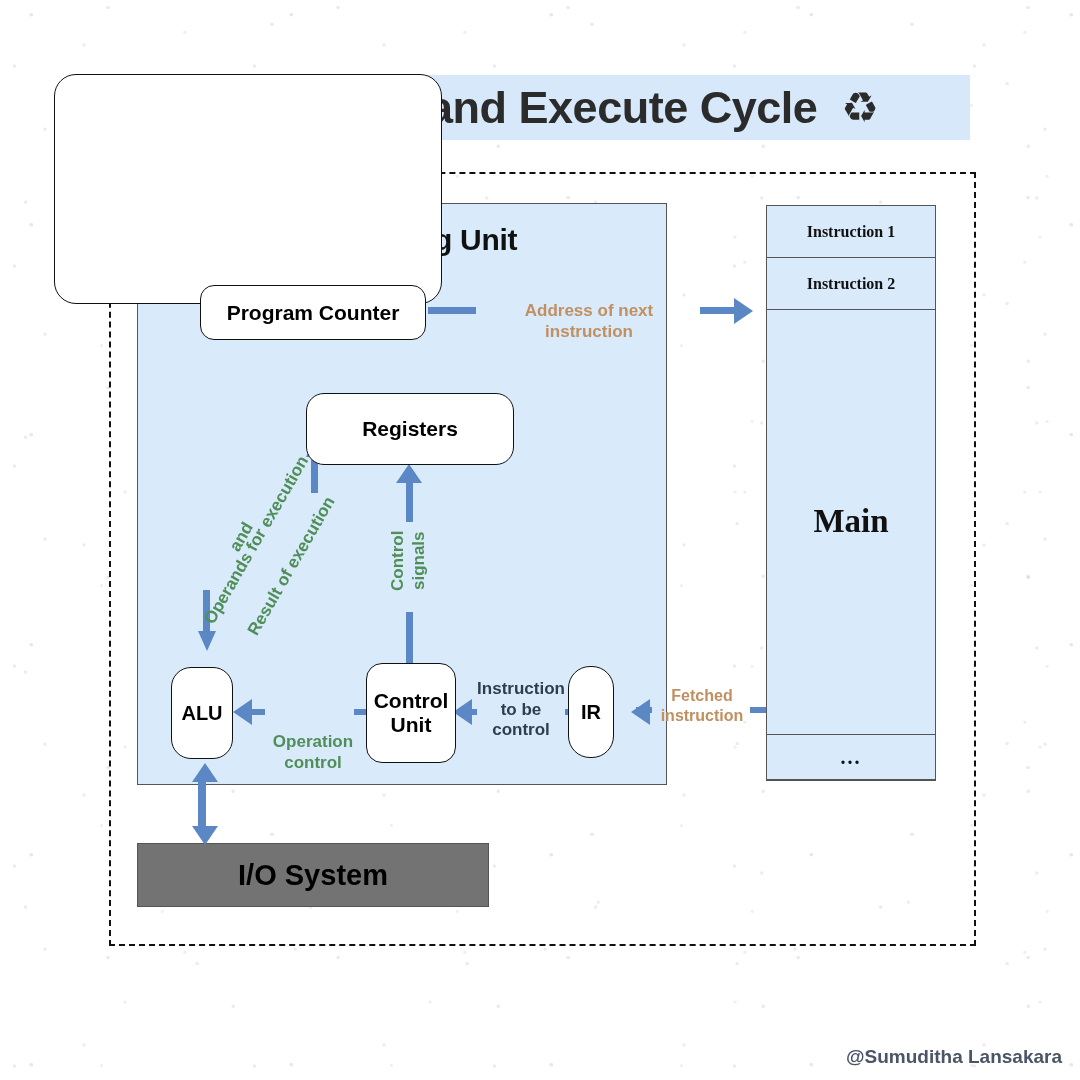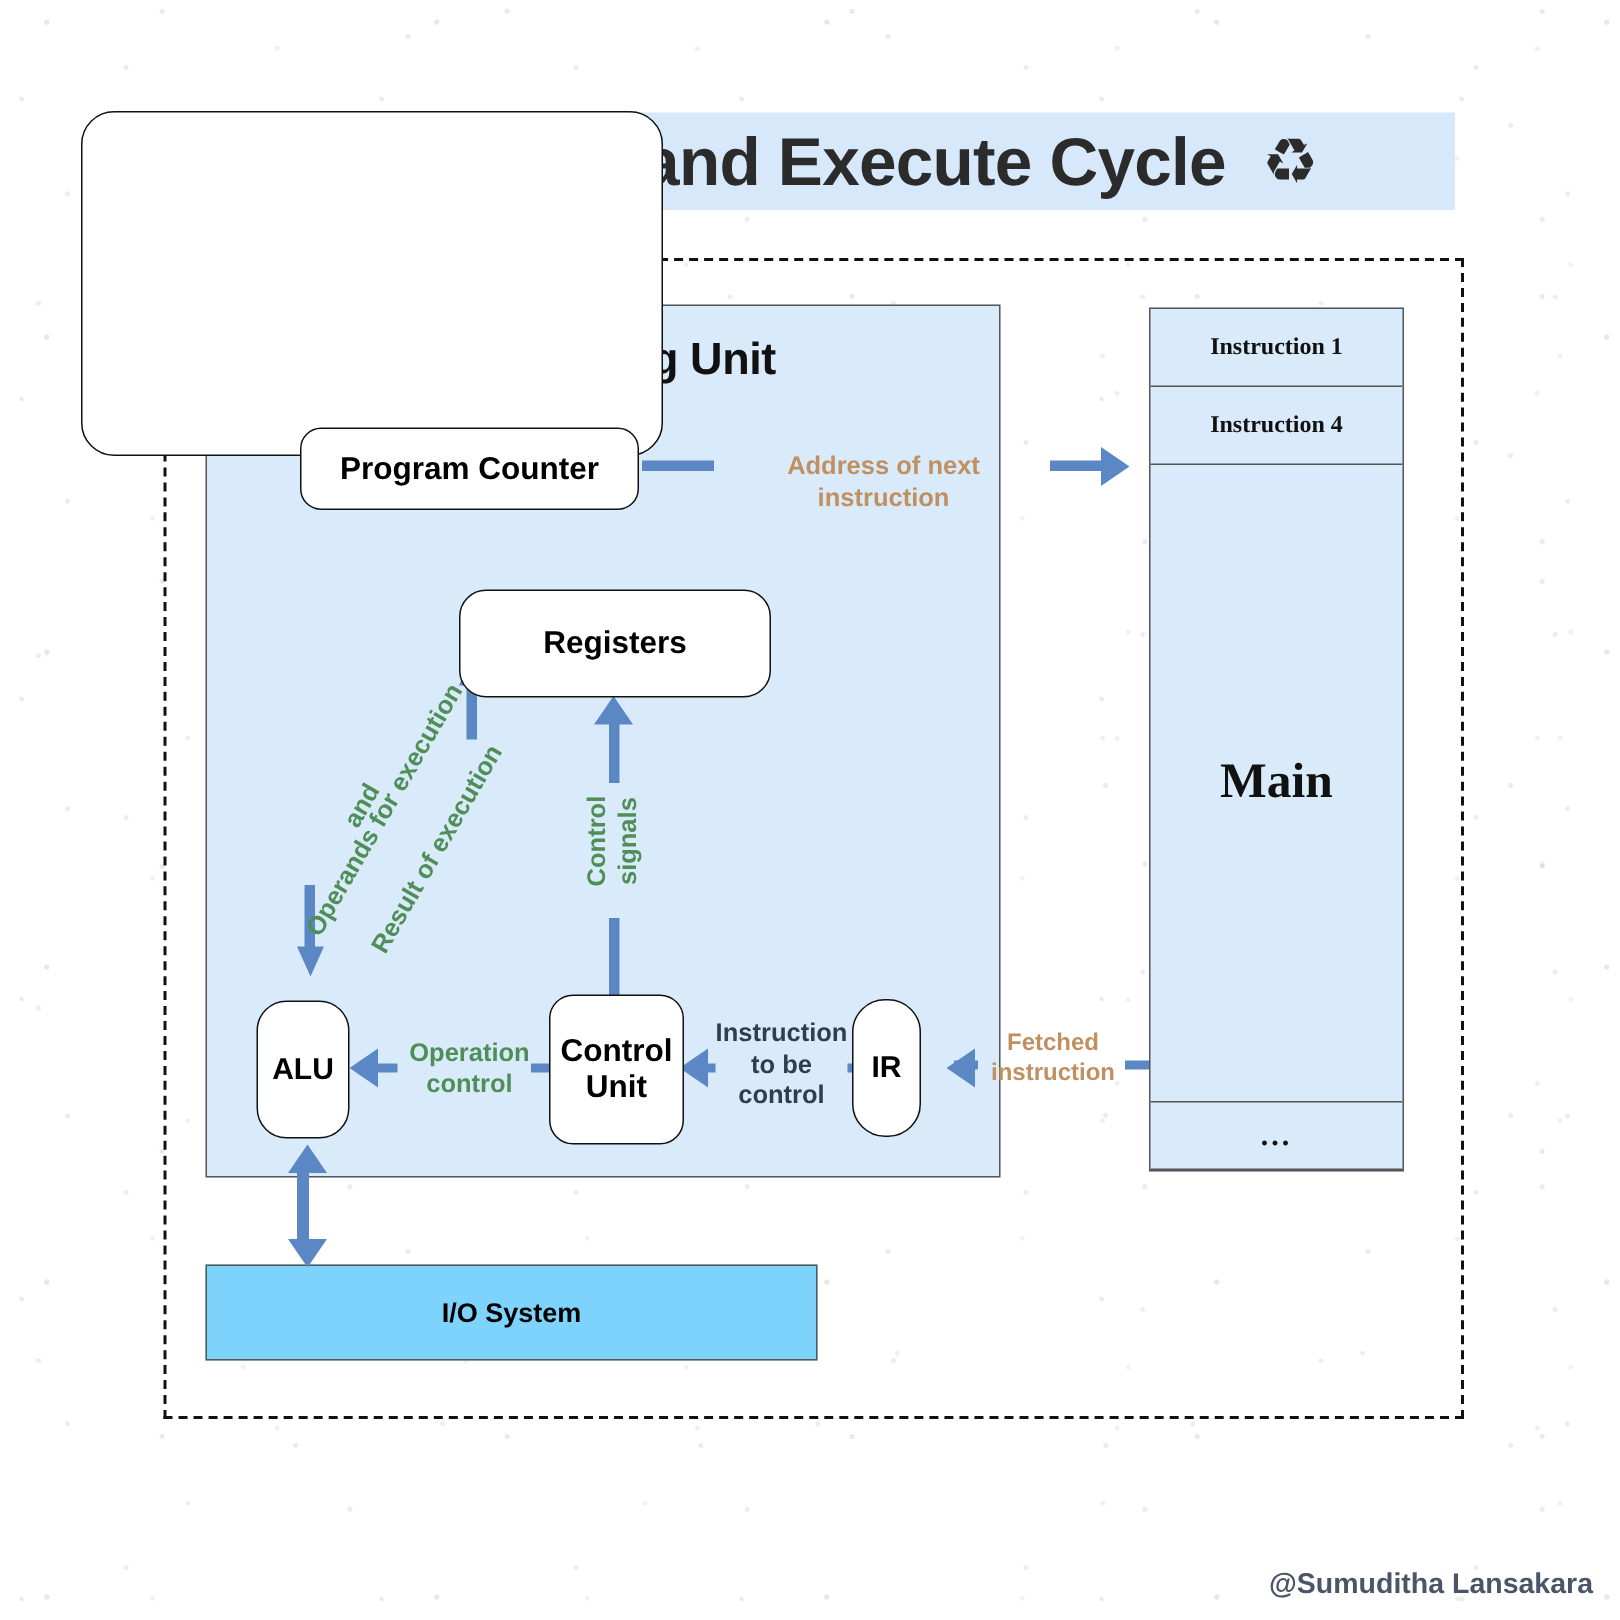--- a/index.html
+++ b/index.html
@@ -76,24 +76,24 @@
   }
 
   #program-counter{left:200px;top:285px;width:226px;height:55px;border-radius:14px;font-size:21px;}
   #registers{left:306px;top:393px;width:208px;height:72px;border-radius:18px;font-size:21px;}
   #alu{left:171px;top:667px;width:62px;height:92px;border-radius:20px;font-size:20px;}
   #control-unit{left:366px;top:663px;width:90px;height:100px;border-radius:16px;font-size:21px;line-height:1.15;flex-direction:column;}
   #ir{left:568px;top:666px;width:46px;height:92px;border-radius:22px;font-size:20px;}
 
   
   #io-system{
-    position:absolute;left:137px;top:843px;width:408px;height:64px;
-    background:#7dd3fc;border:1.5px solid #555;z-index:4;
+    position:absolute;left:137px;top:843px;width:352px;height:64px;
+    background:#737373;border:1.5px solid #555;z-index:4;
     display:flex;align-items:center;justify-content:center;
-    font-size:18px;font-weight:bold;color:#000;box-sizing:border-box;
+    font-size:29px;font-weight:bold;color:#000;box-sizing:border-box;
   }
 
   
   #memory{
     position:absolute;left:766px;top:205px;width:170px;height:576px;
     background:#D9EAFB;border:1.5px solid #555;z-index:3;box-sizing:border-box;
     display:flex;flex-direction:column;
   }
   .mem-cell{
     display:flex;align-items:center;justify-content:center;
@@ -151,21 +151,21 @@
 <div class="node" id="control-unit">
   <span>Control</span>
   <span>Unit</span>
 </div>
 <div class="node" id="ir">IR</div>
 
 <div id="io-system">I/O System</div>
 
 <div id="memory">
   <div class="mem-cell sep" id="mem-c1">Instruction 1</div>
-  <div class="mem-cell sep" id="mem-c2">Instruction 4</div>
+  <div class="mem-cell sep" id="mem-c2">Instruction 2</div>
   <div class="mem-cell" id="mem-big">
     <span>Main</span>
   </div>
   <div class="mem-cell top-sep sep" id="mem-dots">...</div>
 </div>
 
 <div class="bar" style="left:428px;top:307px;width:48px;height:7px;"></div>
 <div class="lbl lbl-tan" style="left:480px;top:301px;width:218px;font-size:17px;">Address of next instruction</div>
 <div class="bar" style="left:700px;top:307px;width:36px;height:7px;"></div>
 <div class="tri tri-r" style="left:734px;top:298px;"></div>
@@ -181,21 +181,21 @@
 <div class="bar" style="left:565px;top:709px;width:20px;height:6px;"></div>
 <div class="lbl lbl-dark" style="left:473px;top:679px;width:96px;font-size:17px;">
   <div>Instruction</div>
   <div>to be</div>
   <div>control</div>
 </div>
 <div class="bar" style="left:469px;top:709px;width:8px;height:6px;"></div>
 <div class="tri tri-l" style="left:453px;top:699px;"></div>
 
 <div class="bar" style="left:354px;top:709px;width:14px;height:6px;"></div>
-<div class="lbl lbl-green" style="left:265px;top:692px;width:96px;font-size:17px;">
+<div class="lbl lbl-green" style="left:265px;top:732px;width:96px;font-size:17px;">
   <div>Operation</div>
   <div>control</div>
 </div>
 <div class="bar" style="left:251px;top:709px;width:14px;height:6px;"></div>
 <div class="tri tri-l" style="left:233px;top:699px;"></div>
 
 <div class="bar" style="left:406px;top:612px;width:7px;height:52px;"></div>
 <div class="lbl lbl-green" style="left:361px;top:540px;width:96px;font-size:17px;transform:rotate(-90deg);">
   <div>Control</div>
   <div>signals</div>

